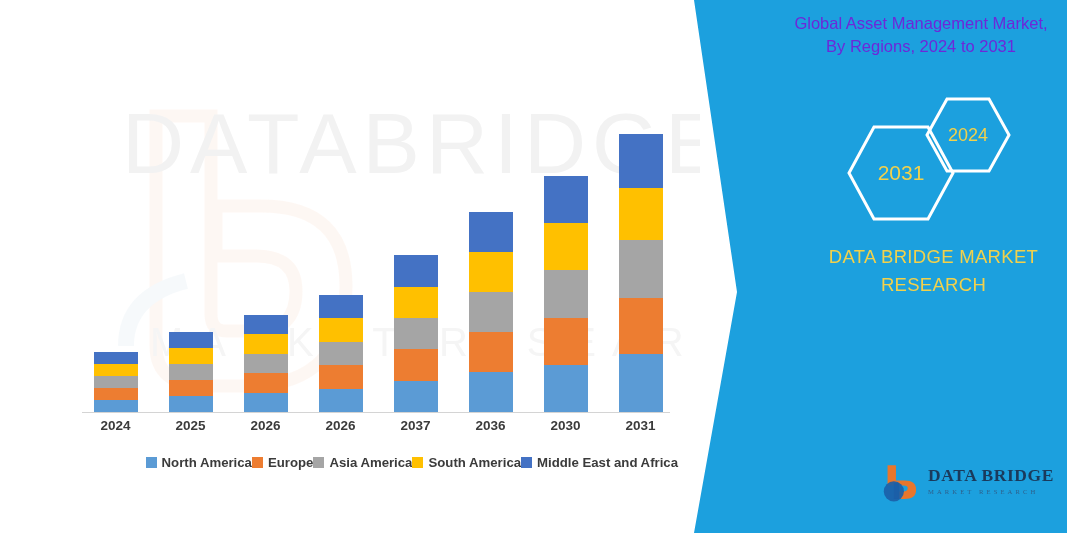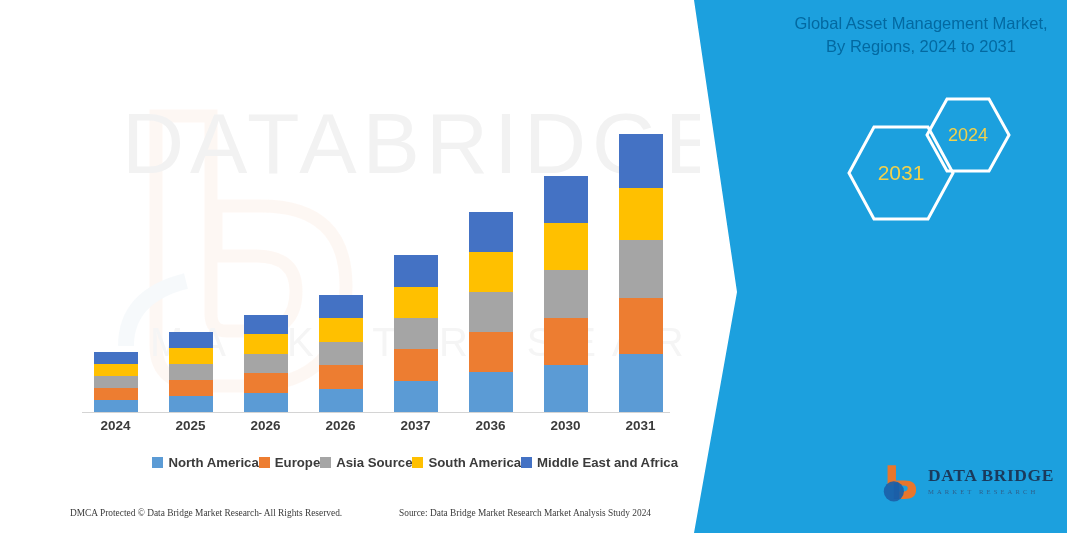--- a/index.html
+++ b/index.html
@@ -46,21 +46,21 @@
 
   
   .footer{position:absolute;left:0;top:508px;width:700px;height:22px;}
   .foot-l{position:absolute;left:70px;top:0;font-size:9.4px;color:#3b3b3b;
     font-family:"Liberation Serif",serif;white-space:nowrap;}
   .foot-r{position:absolute;left:399px;top:0;font-size:9.4px;color:#3b3b3b;
     font-family:"Liberation Serif",serif;white-space:nowrap;}
 
   
   .rp-title{position:absolute;left:786px;top:12px;width:270px;text-align:center;
-    font-size:16.5px;line-height:1.42;color:#0369a1;font-weight:400;}
+    font-size:16.5px;line-height:1.42;color:#6d28d9;font-weight:400;}
   .hexes{position:absolute;left:820px;top:92px;width:240px;height:130px;}
   .hex{position:absolute;display:flex;align-items:center;justify-content:center;}
   .hex svg{position:absolute;left:0;top:0;}
   .hex span{position:relative;color:#F2D14B;font-weight:400;}
   .hex-2031{left:26px;top:32px;width:110px;height:98px;}
   .hex-2031 span{font-size:21px;}
   .hex-2024{left:104px;top:4px;width:88px;height:78px;}
   .hex-2024 span{font-size:18px;}
   .brand{position:absolute;left:800px;top:243px;width:267px;text-align:center;
     color:#F2D14B;font-size:18.5px;line-height:1.5;letter-spacing:.3px;}
@@ -181,35 +181,33 @@
       <div class="legend-item">
         <span class="legend-swatch" style="background: rgb(91, 155, 213);"></span>
         <span class="legend-label">North America</span>
       </div>
       <div class="legend-item">
         <span class="legend-swatch" style="background: rgb(237, 125, 49);"></span>
         <span class="legend-label">Europe</span>
       </div>
       <div class="legend-item">
         <span class="legend-swatch" style="background: rgb(165, 165, 165);"></span>
-        <span class="legend-label">Asia Source</span>
+        <span class="legend-label">Asia America</span>
       </div>
       <div class="legend-item">
         <span class="legend-swatch" style="background: rgb(255, 192, 0);"></span>
         <span class="legend-label">South America</span>
       </div>
       <div class="legend-item">
         <span class="legend-swatch" style="background: rgb(68, 114, 196);"></span>
         <span class="legend-label">Middle East and Africa</span>
       </div>
     </div>
 
   <div class="footer">
-    <div class="foot-l">DMCA Protected © Data Bridge Market Research-  All Rights Reserved.</div>
-    <div class="foot-r">Source: Data Bridge Market Research  Market Analysis Study 2024</div>
   </div>
 
   <div class="blue-panel"></div>
 
   <div class="rp-title">Global Asset Management Market, By Regions, 2024 to 2031</div>
 
   <div class="hexes">
     <div class="hex hex-2031">
       <svg width="110" height="98" viewBox="0 0 110 98">
         <polygon points="28,3 82,3 107,49 82,95 28,95 3,49" fill="none" stroke="#ffffff" stroke-width="3"></polygon>
@@ -217,20 +215,21 @@
       <span>2031</span>
     </div>
     <div class="hex hex-2024">
       <svg width="88" height="78" viewBox="0 0 88 78">
         <polygon points="23,3 65,3 85,39 65,75 23,75 3,39" fill="none" stroke="#ffffff" stroke-width="3"></polygon>
       </svg>
       <span>2024</span>
     </div>
   </div>
 
+  <div class="brand">DATA BRIDGE MARKET RESEARCH</div>
 
   <div class="logo">
     <svg class="logo-mark" viewBox="0 0 100 100">
       <path d="M18 8 L38 8 L38 44 L58 44 Q86 44 86 66 Q86 88 58 88 L44 88 L44 70 L56 70 Q66 70 66 62 Q66 56 56 56 L18 56 Z" fill="#E8762C"></path>
       <circle cx="33" cy="70" r="24" fill="#1B5FA8" opacity="0.92"></circle>
       <path d="M33 50 L45 50 L45 88 L33 88 Z" fill="#1B5FA8"></path>
     </svg>
     <div class="logo-txt">
       <div class="logo-main">DATA BRIDGE</div>
       <div class="logo-sub">MARKET RESEARCH</div>

